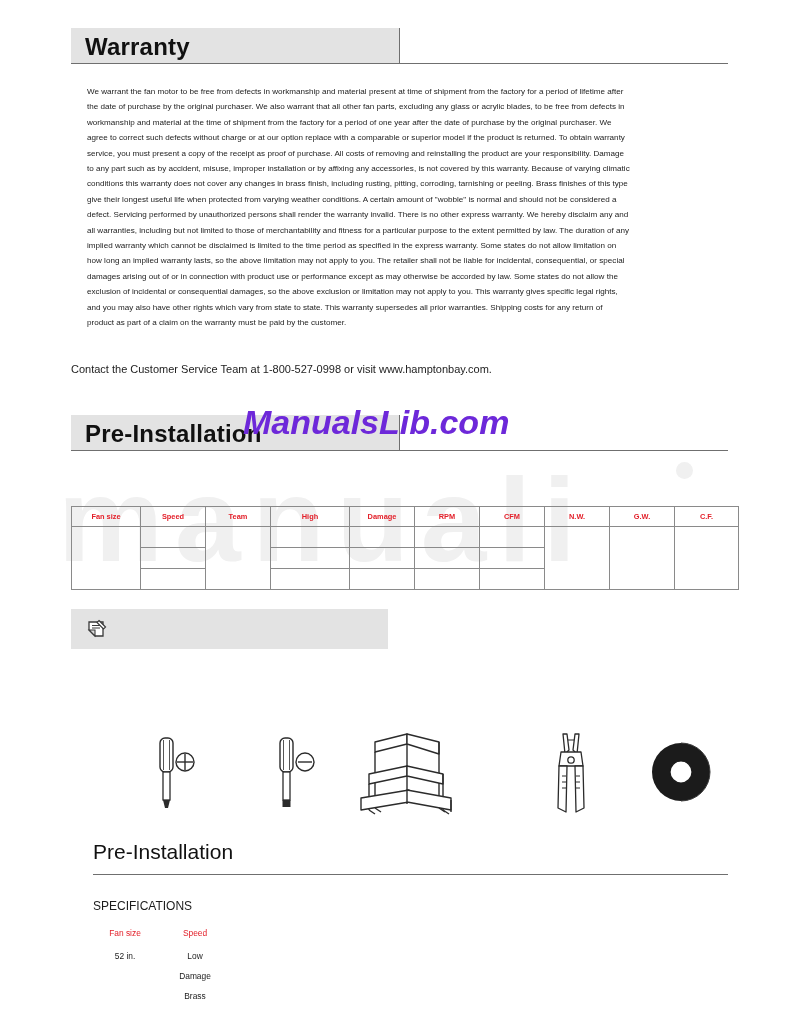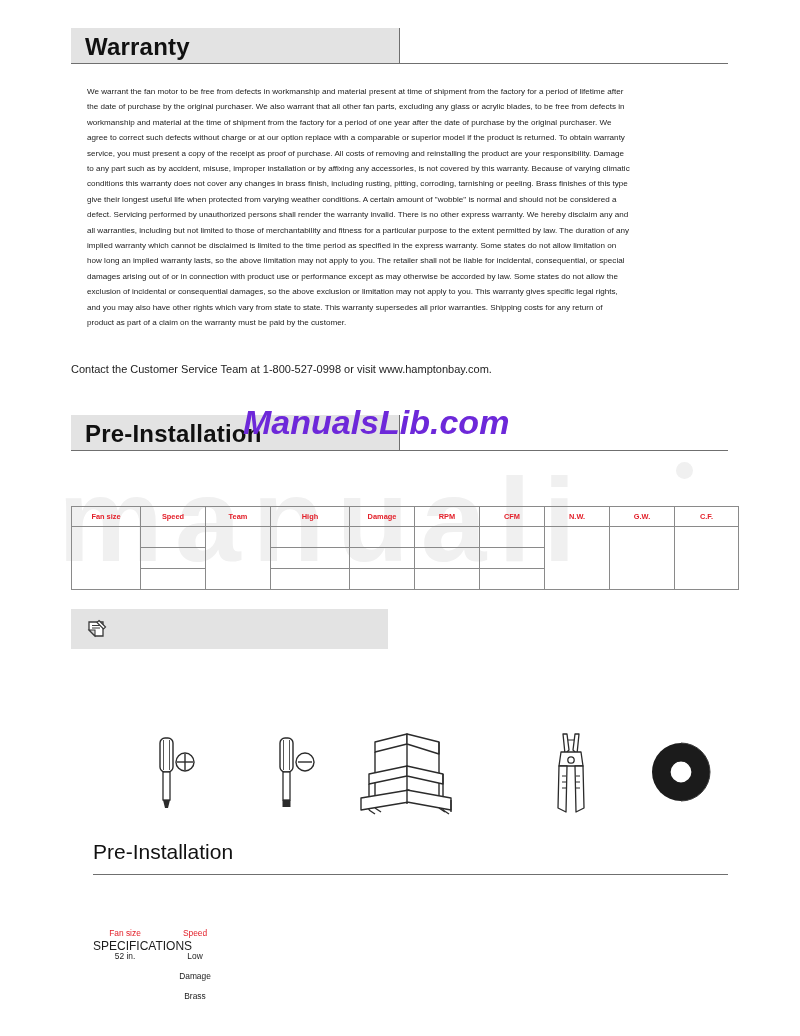--- a/index.html
+++ b/index.html
@@ -192,21 +192,21 @@
     top: 34px;
     width: 635px;
     height: 1px;
     background: #6f6f6f;
   }
 
   
   .spec2-title {
     position: absolute;
     left: 93px;
-    top: 939px;
+    top: 899px;
     font-size: 12px;
     color: #1c1c1c;
   }
   .spec2 {
     position: absolute;
     left: 93px;
     top: 928px;
     width: 300px;
     font-size: 8.4px;
   }

